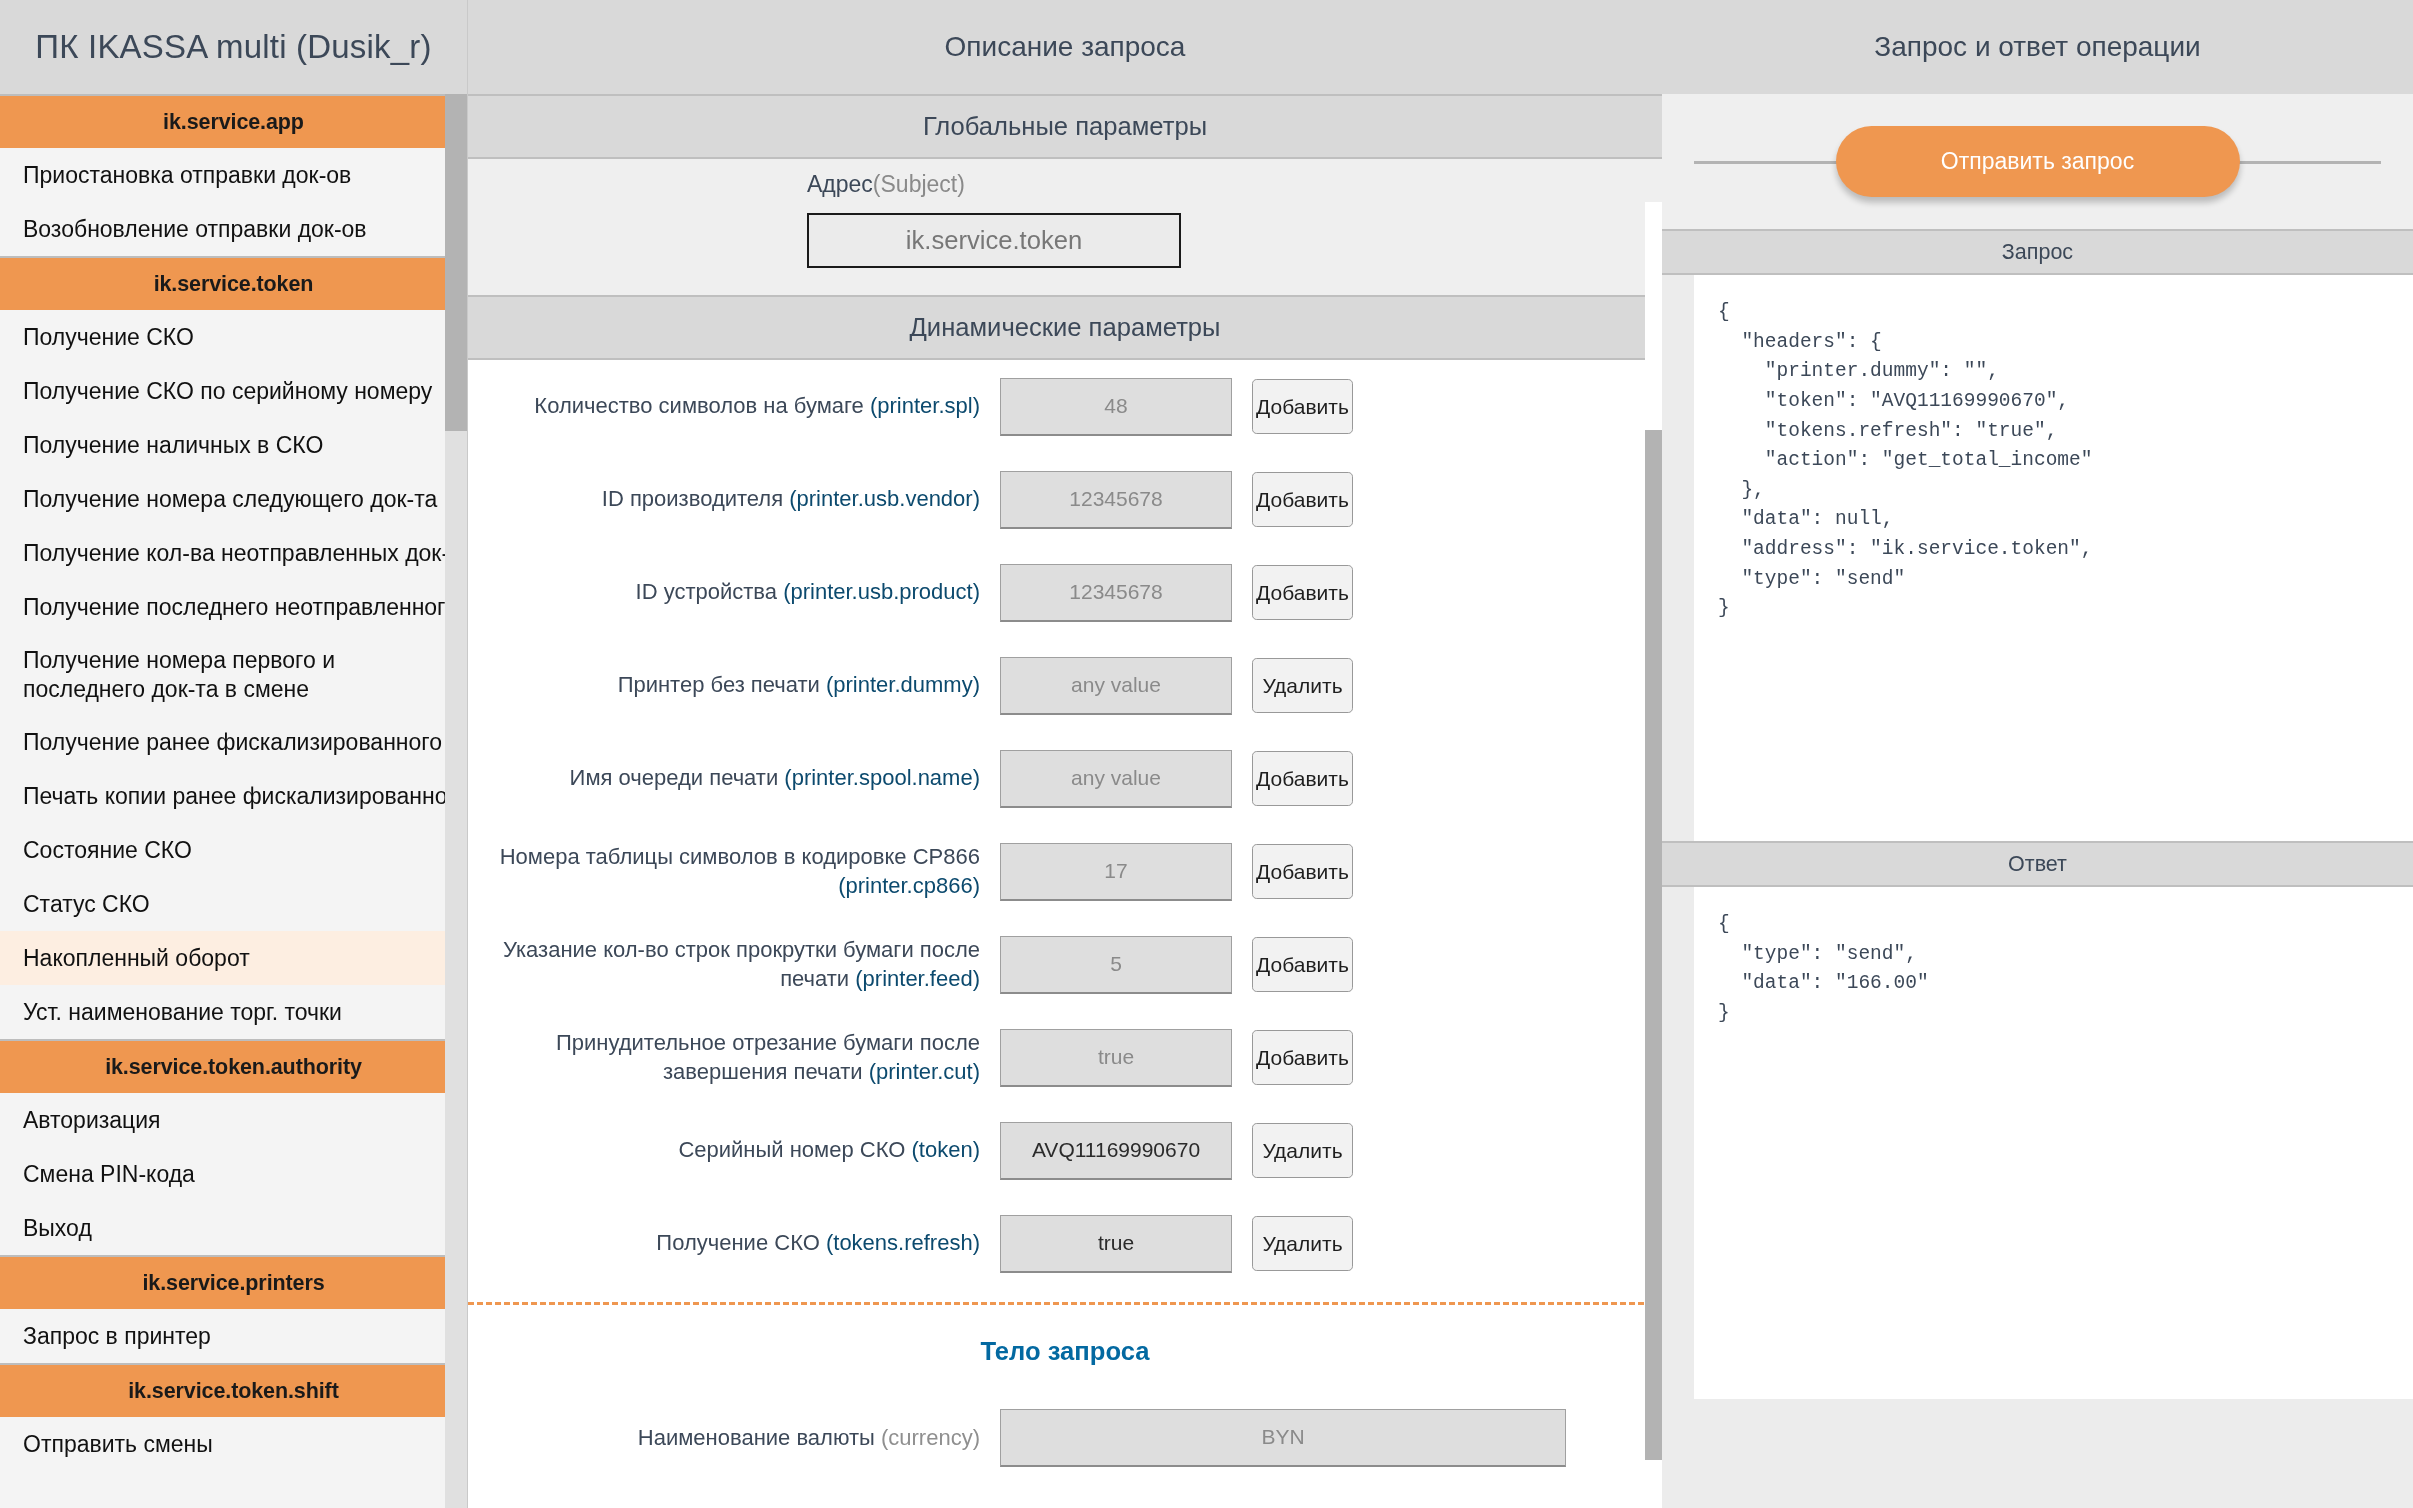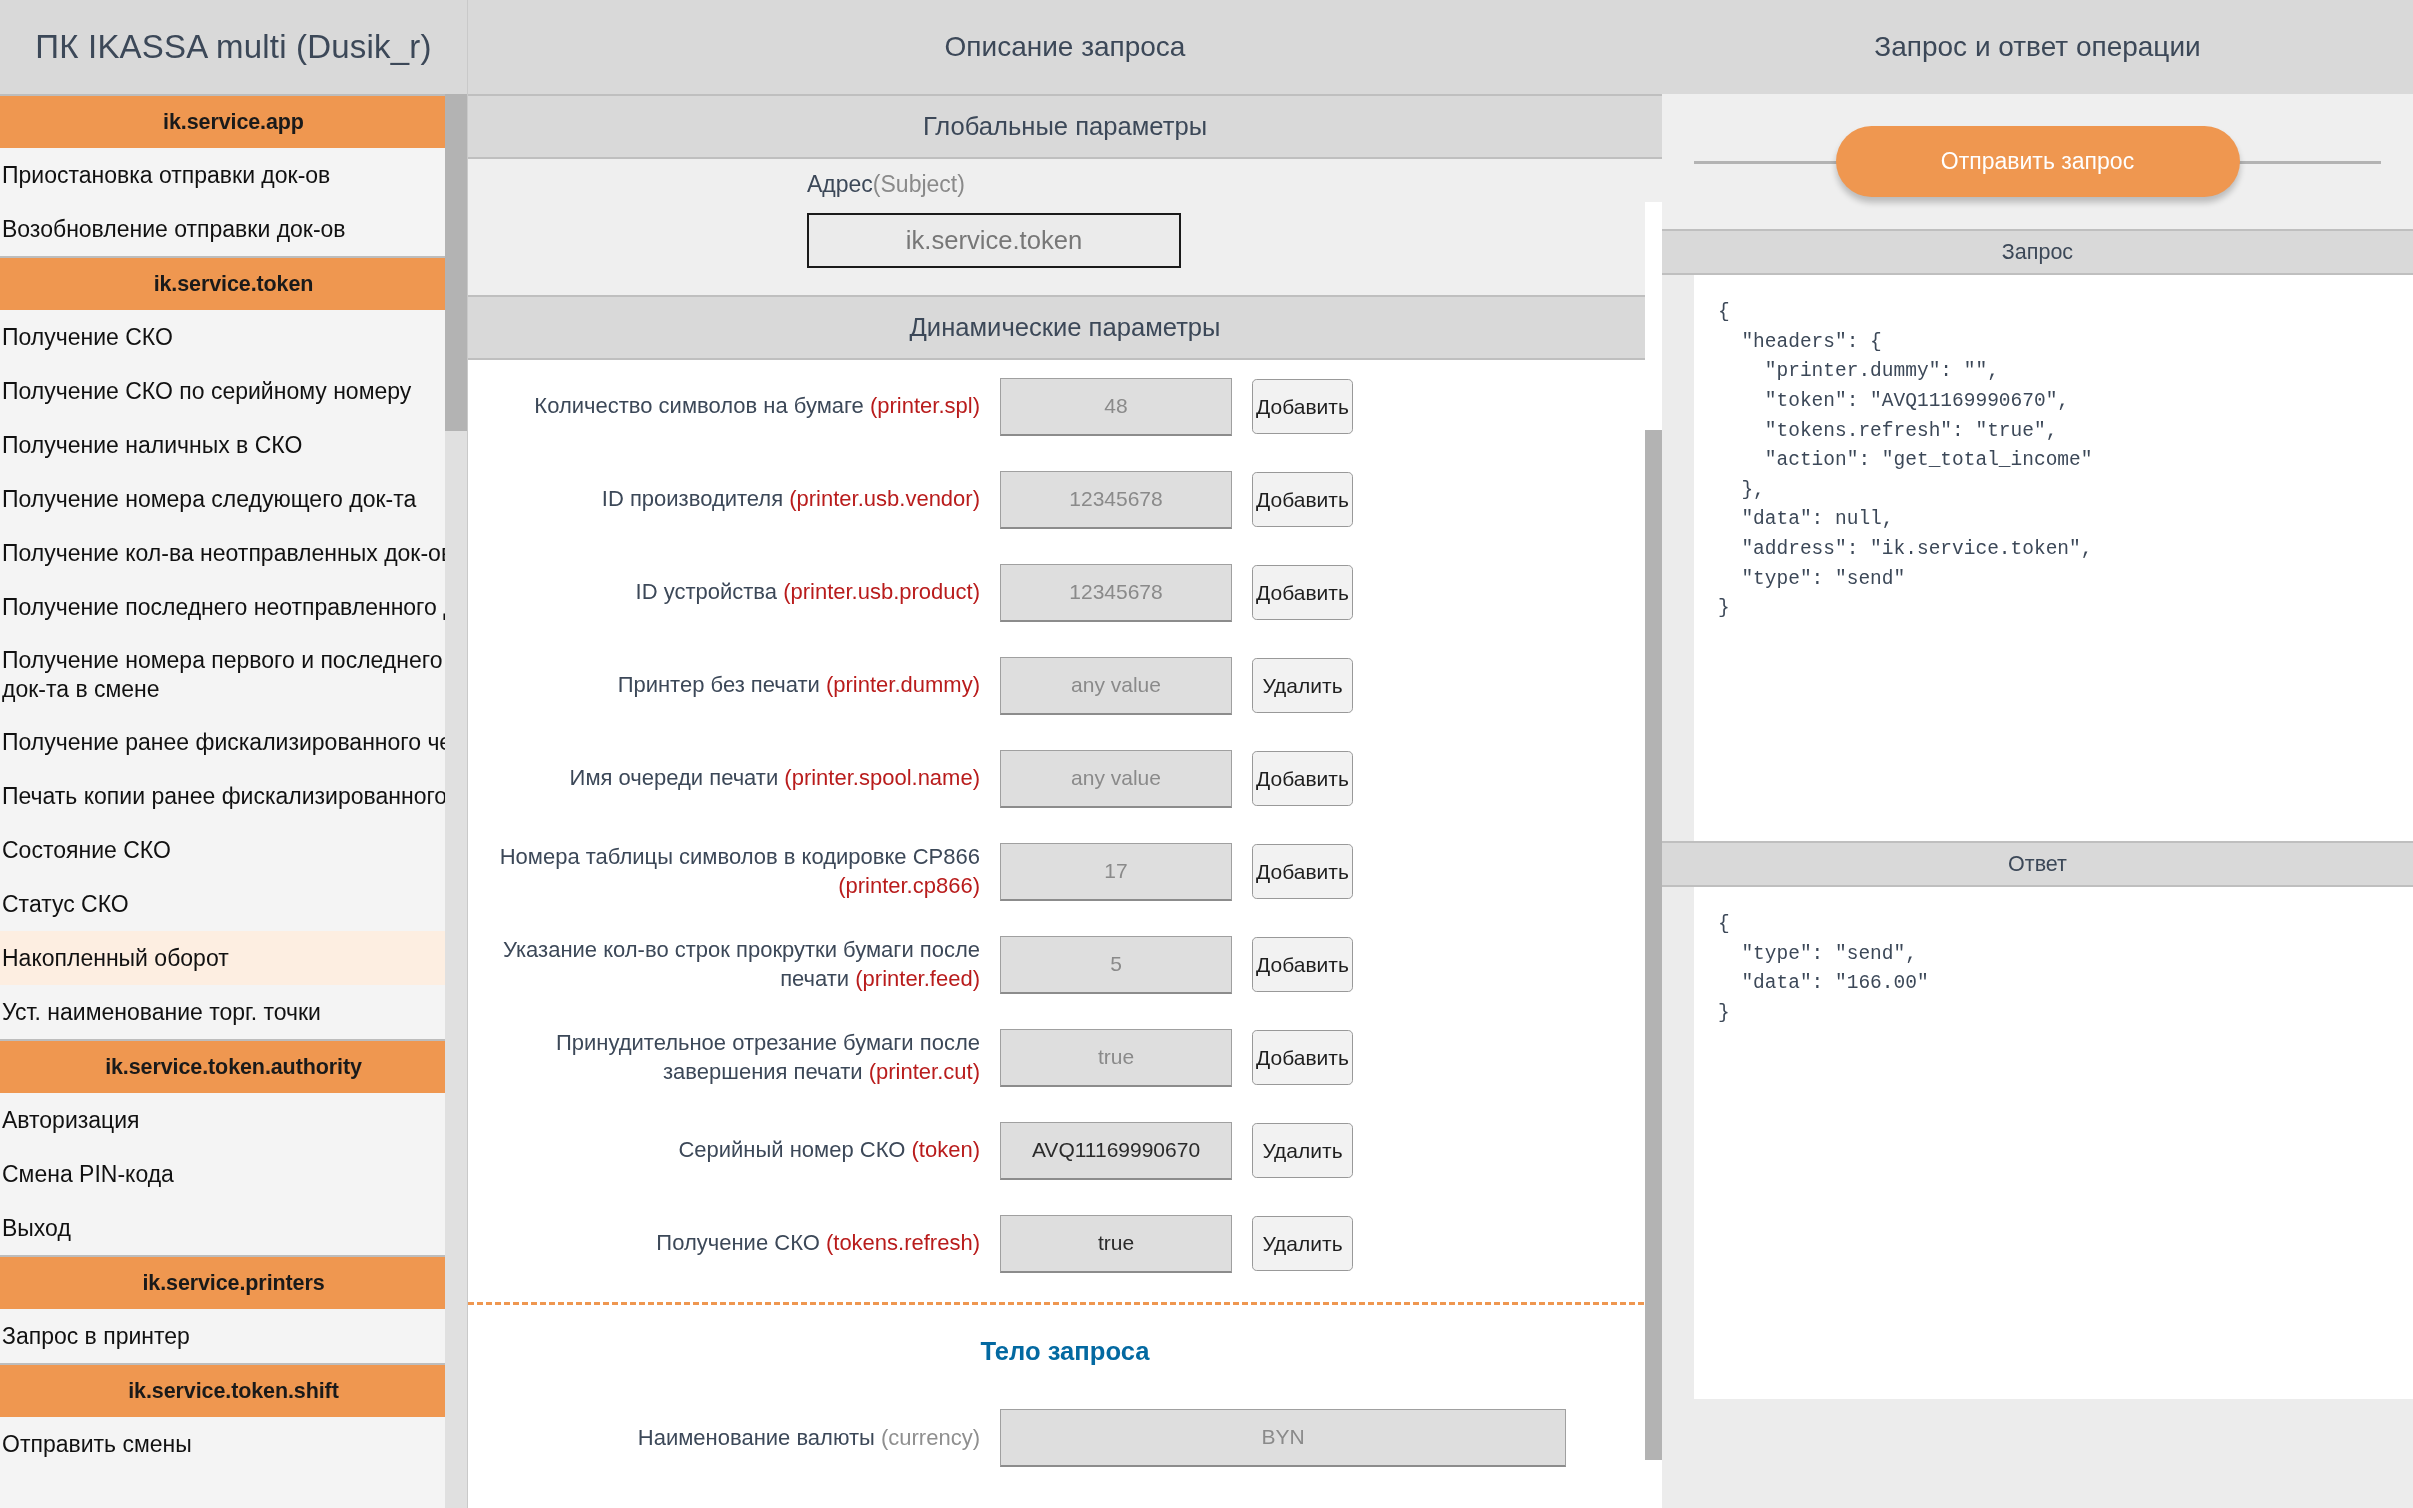--- a/index.html
+++ b/index.html
@@ -47,21 +47,21 @@
     font-weight: 700;
     color: #1a1a1a;
     letter-spacing: -0.1px;
     border-top: 2px solid #bdbdbd;
   }
   .group-header.first { border-top: 2px solid #bdbdbd; }
   .nav-item {
     height: 54px;
     display: flex;
     align-items: center;
-    padding-left: 2px;
+    padding-left: 23px;
     font-size: 23px;
     color: #111;
     background: #f4f4f4;
     white-space: nowrap;
   }
   .nav-item.tall {
     height: 81px;
     line-height: 1.22;
     white-space: normal;
     align-items: center;
@@ -143,21 +143,21 @@
     height: 93px;
   }
   .param-label {
     width: 532px;
     text-align: right;
     padding-right: 20px;
     font-size: 22px;
     color: #3c4858;
     line-height: 1.28;
   }
-  .param-label .key { color: #b91c1c; }
+  .param-label .key { color: #0c4a6e; }
   .param-input {
     width: 232px;
     height: 58px;
     background: #dedede;
     border: 1.3px solid #a0a0a0;
     border-bottom: 2.7px solid #8c8c8c;
     display: flex; align-items: center; justify-content: center;
     font-size: 21px;
     color: #8a8a8a;
   }

